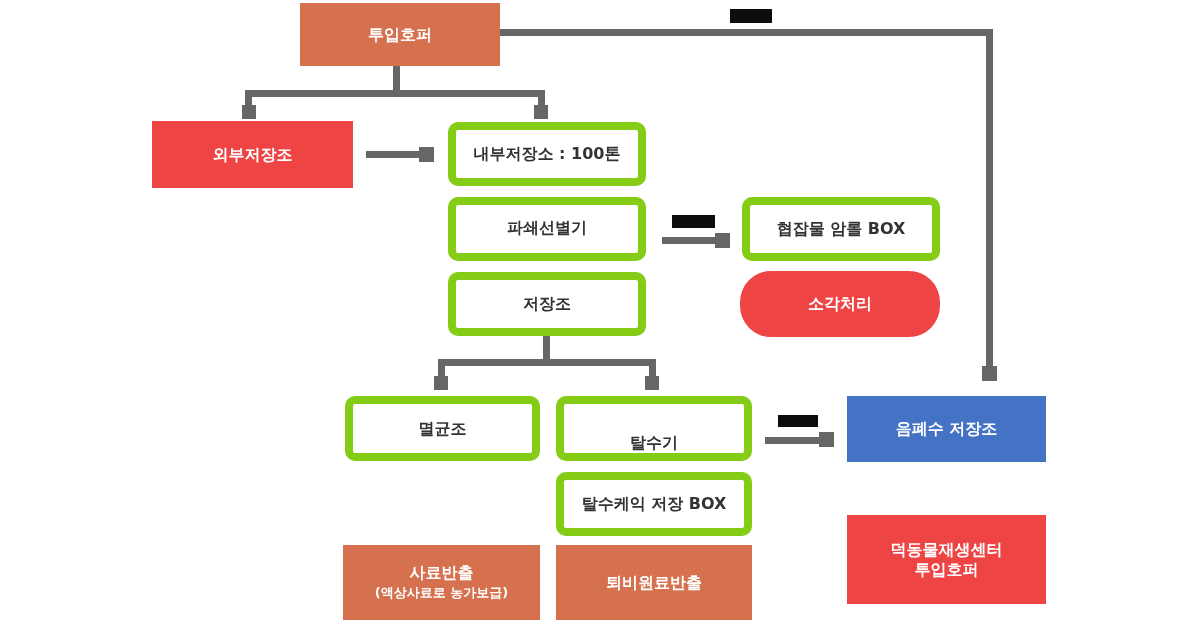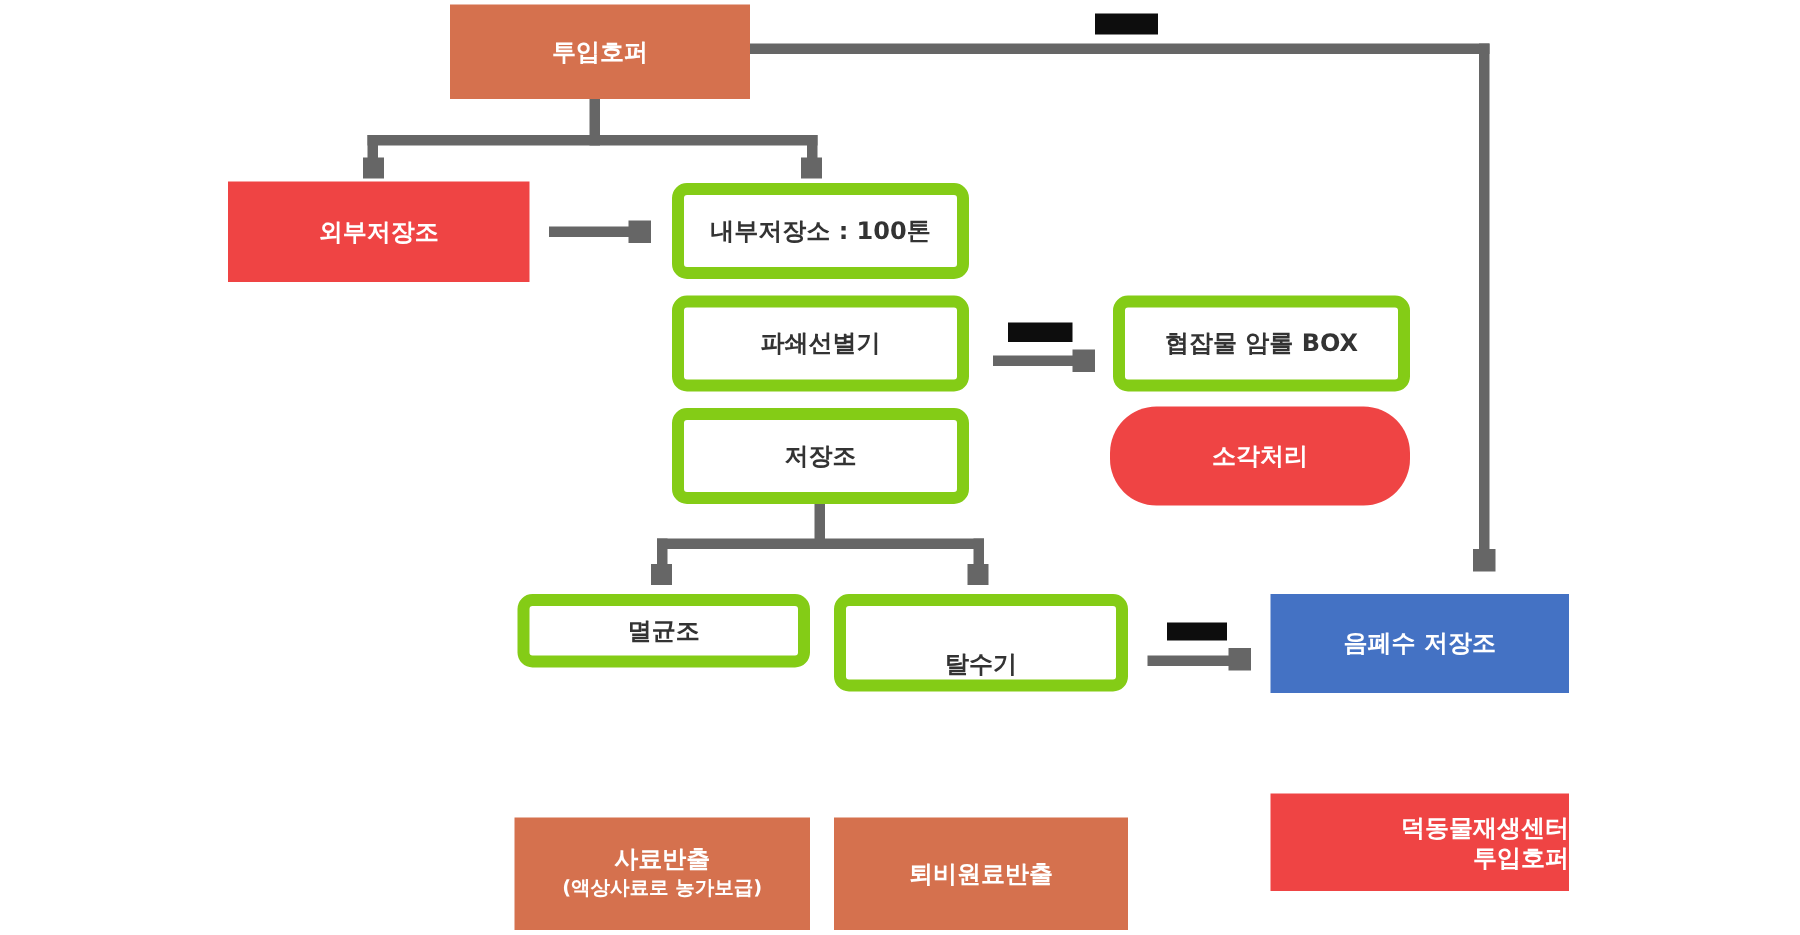--- a/index.html
+++ b/index.html
@@ -64,56 +64,59 @@
   </div>
 
   <div class="node fill-navy" style="left:152px;top:121px;width:201px;height:67px;">
     <span>외부저장조</span>
   </div>
 
   <div class="node outline" style="left:448px;top:122px;width:198px;height:64px;">
     <span>내부저장소 : 100톤</span>
   </div>
 
-  <div class="node outline" style="left:448px;top:197px;width:198px;height:64px;">
+  <div class="node outline" style="left:448px;top:197px;width:198px;height:64px;font-family:Liberation Mono, monospace;">
     <span>파쇄선별기</span>
   </div>
 
   <div class="node outline" style="left:448px;top:272px;width:198px;height:64px;">
     <span>저장조</span>
   </div>
 
   <div class="node outline" style="left:742px;top:197px;width:198px;height:64px;">
     <span>협잡물 암롤 BOX</span>
   </div>
 
   <div class="node fill-navy" style="left:740px;top:271px;width:200px;height:66px;border-radius:31px;">
     <span>소각처리</span>
   </div>
 
-  <div class="node outline" style="left:345px;top:396px;width:195px;height:49px;">
+  <div class="node outline" style="left:345px;top:396px;width:195px;height:65px;">
     <span>멸균조</span>
   </div>
 
   <div class="node outline" style="left:556px;top:396px;width:196px;height:65px;justify-content:flex-end;">
     <span>탈수기</span>
   </div>
 
+  <div class="node outline" style="left:556px;top:472px;width:196px;height:64px;">
+    <span>탈수케익 저장 BOX</span>
+  </div>
 
   <div class="node fill-orange" style="left:343px;top:545px;width:197px;height:75px;">
     <span>사료반출</span>
     <span class="sub">(액상사료로 농가보급)</span>
   </div>
 
   <div class="node fill-blue" style="left:847px;top:396px;width:199px;height:66px;">
     <span>음폐수 저장조</span>
   </div>
 
   <div class="node fill-orange" style="left:556px;top:545px;width:196px;height:75px;">
     <span>퇴비원료반출</span>
   </div>
 
-  <div class="node fill-navy" style="left:847px;top:529px;width:199px;height:65px;align-items:flex-end;">
+  <div class="node fill-navy" style="left:847px;top:515px;width:199px;height:89px;">
     <span>덕동물재생센터</span>
     <span>투입호퍼</span>
   </div>
 
 </div>
 
 </body></html>

